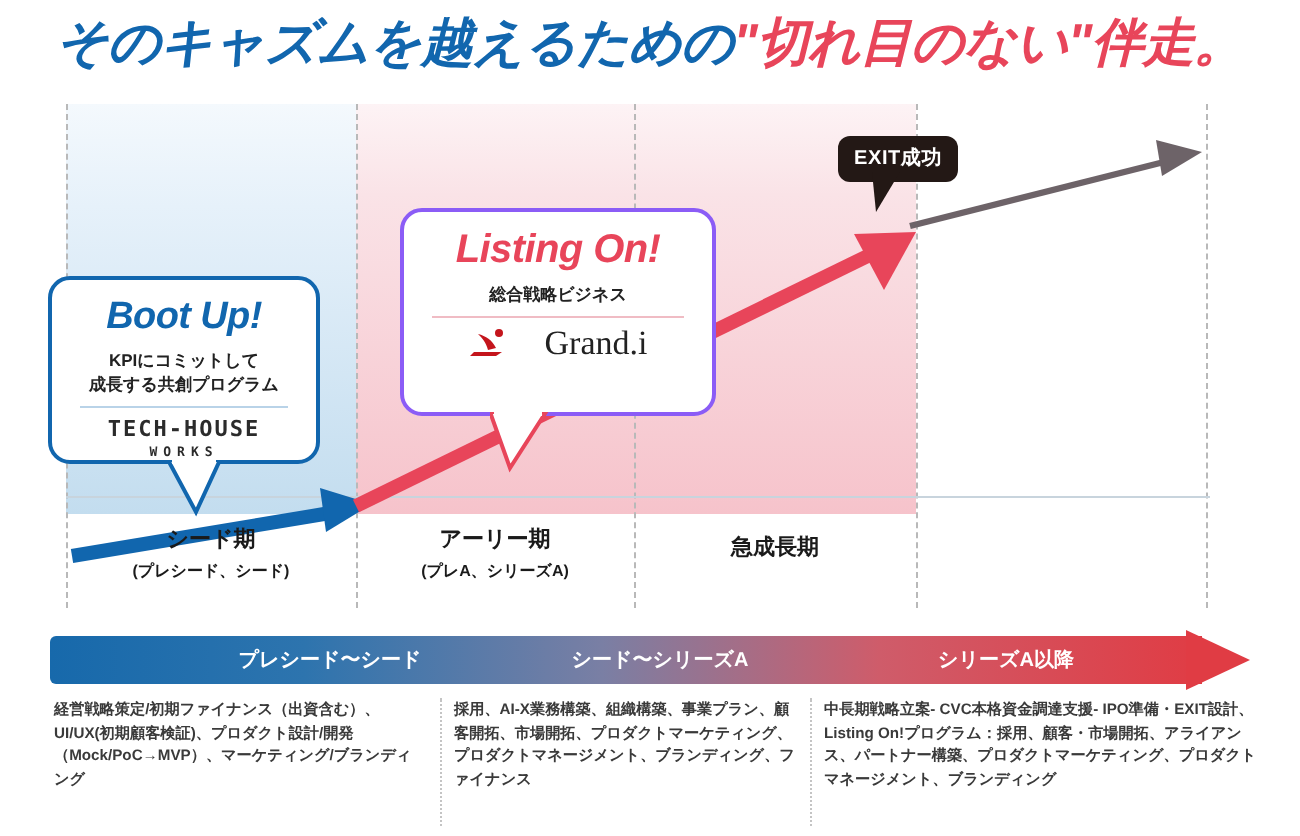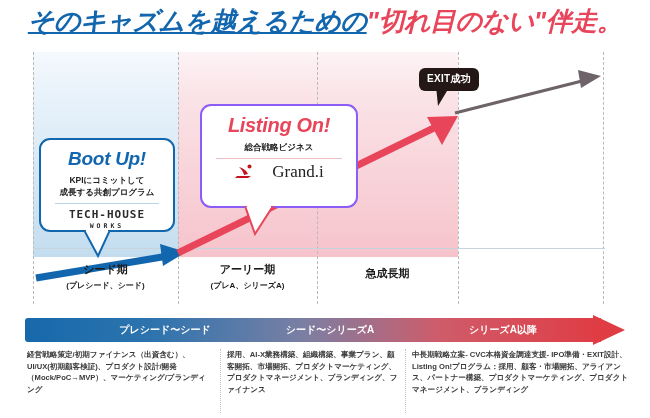--- a/index.html
+++ b/index.html
@@ -10,21 +10,21 @@
   }
 
   
   .title{
     position:absolute;left:0;top:4px;width:650px;
     text-align:center;
     font-size:26px;font-weight:bold;font-style:italic;
     letter-spacing:-0.5px;
     white-space:nowrap;
   }
-  .title .blue{color:#1166ae;text-decoration:underline;}
+  .title .blue{color:#1166ae;}
   .title .red{color:#e8455a;}
 
   
   .chart{
     position:absolute;left:33px;top:52px;width:572px;height:205px;
   }
   .panel{position:absolute;top:0;height:205px;}
   .panel.blue{left:0;width:145px;
     background:linear-gradient(to bottom,#f4f9fd 0%,#e6f1fa 25%,#c3ddef 100%);}
   .panel.pink{left:145px;width:280px;
@@ -41,21 +41,21 @@
   
   .arrows{position:absolute;left:0;top:0;width:650px;height:418px;
     pointer-events:none;}
 
   
   .card{
     position:absolute;background:#fff;border-radius:11px;
     box-sizing:border-box;text-align:center;
   }
   .card.boot{left:24px;top:138px;width:136px;height:94px;
-    border:2px solid #1166ae;margin-left:15px;}
+    border:2px solid #1166ae;}
   .card.listing{left:200px;top:104px;width:158px;height:104px;
     border:2px solid #8b5cf6;}
 
   .card .big{
     font-style:italic;font-weight:bold;letter-spacing:-0.3px;
   }
   .card.boot .big{color:#1166ae;font-size:19px;margin-top:8px;}
   .card.listing .big{color:#e8455a;font-size:20px;margin-top:8px;}
 
   .card .sub{font-size:8.5px;line-height:12px;color:#222;font-weight:bold;

